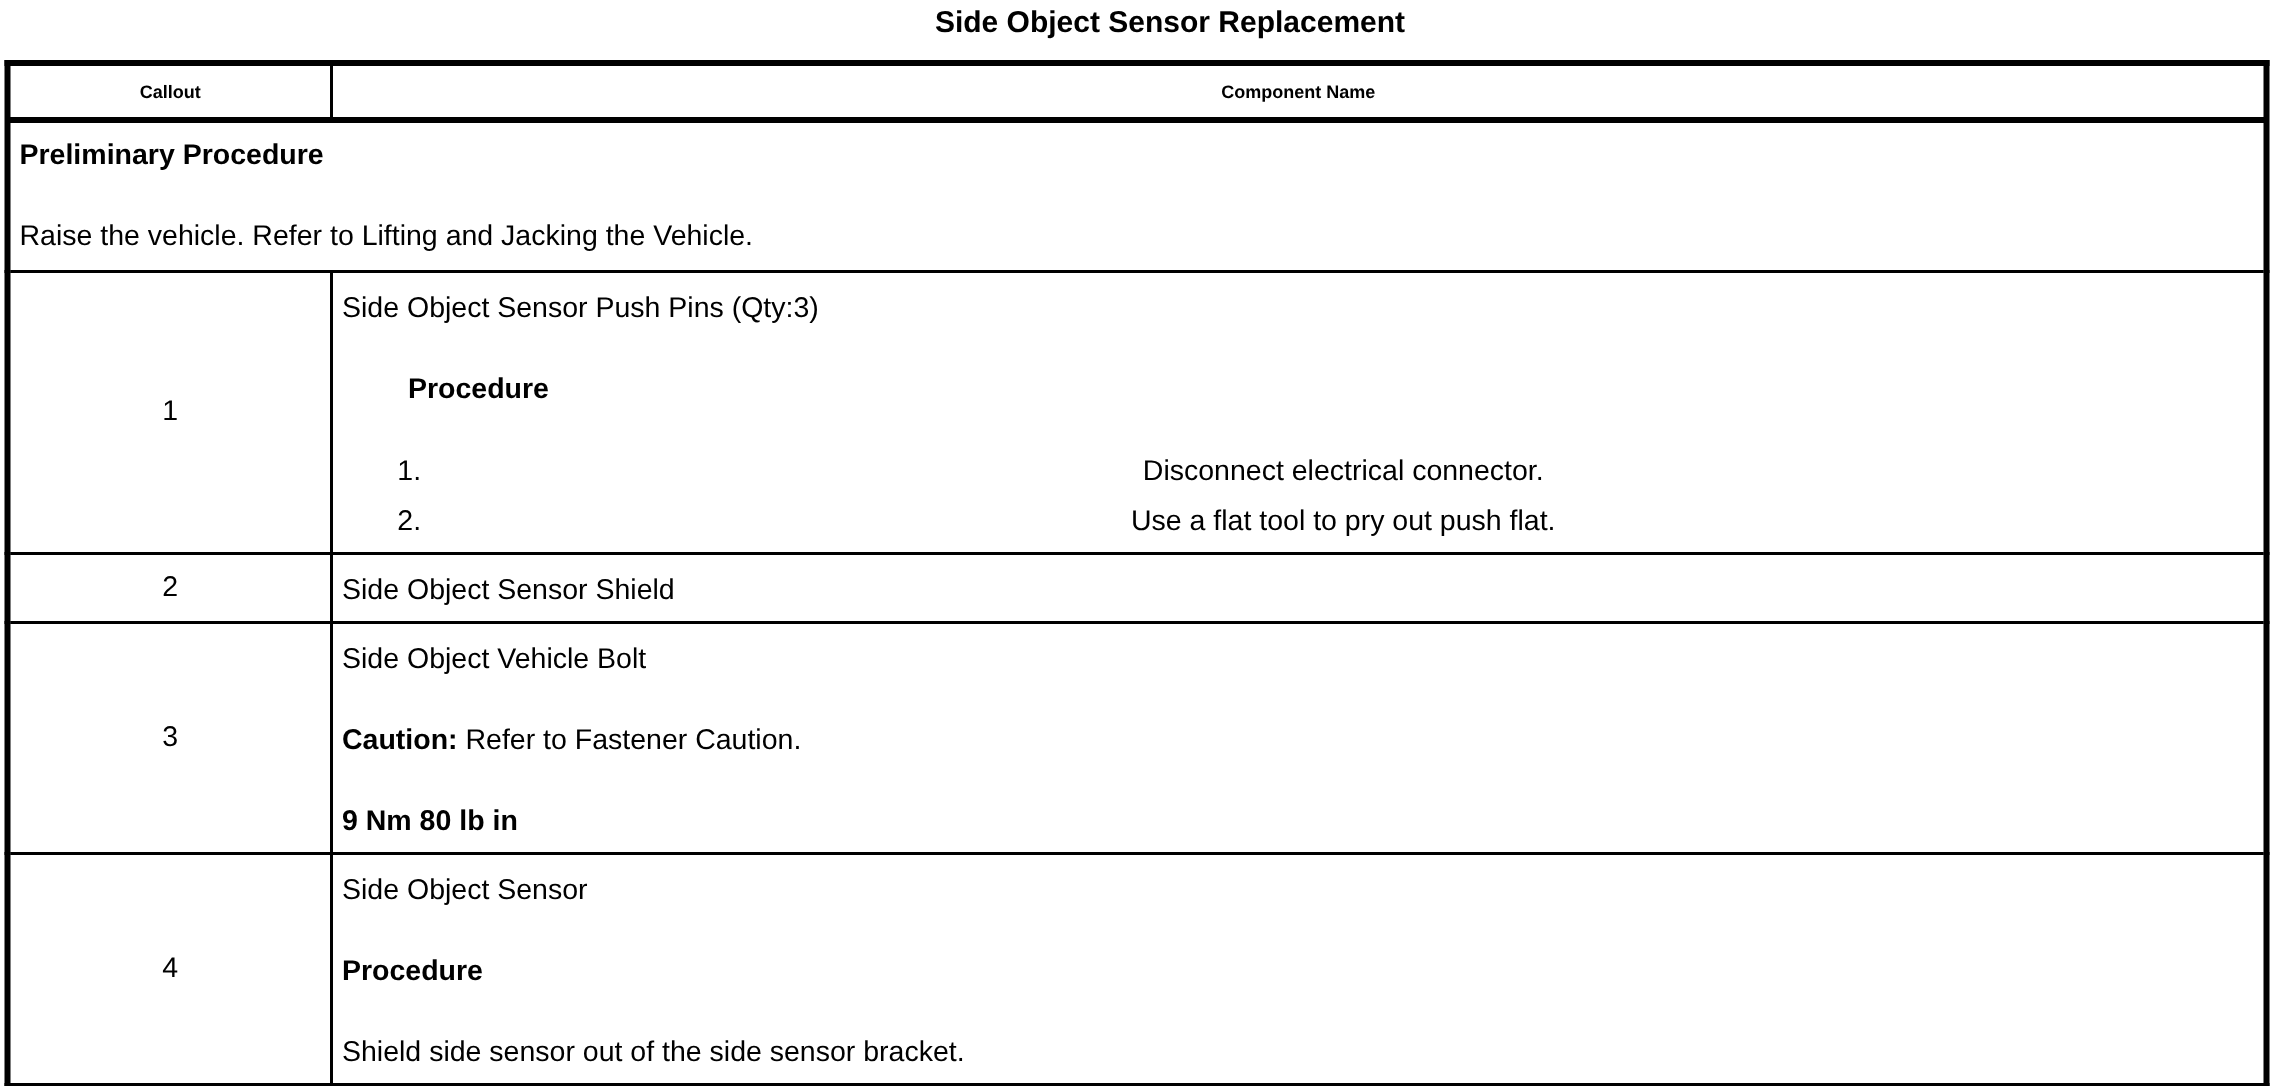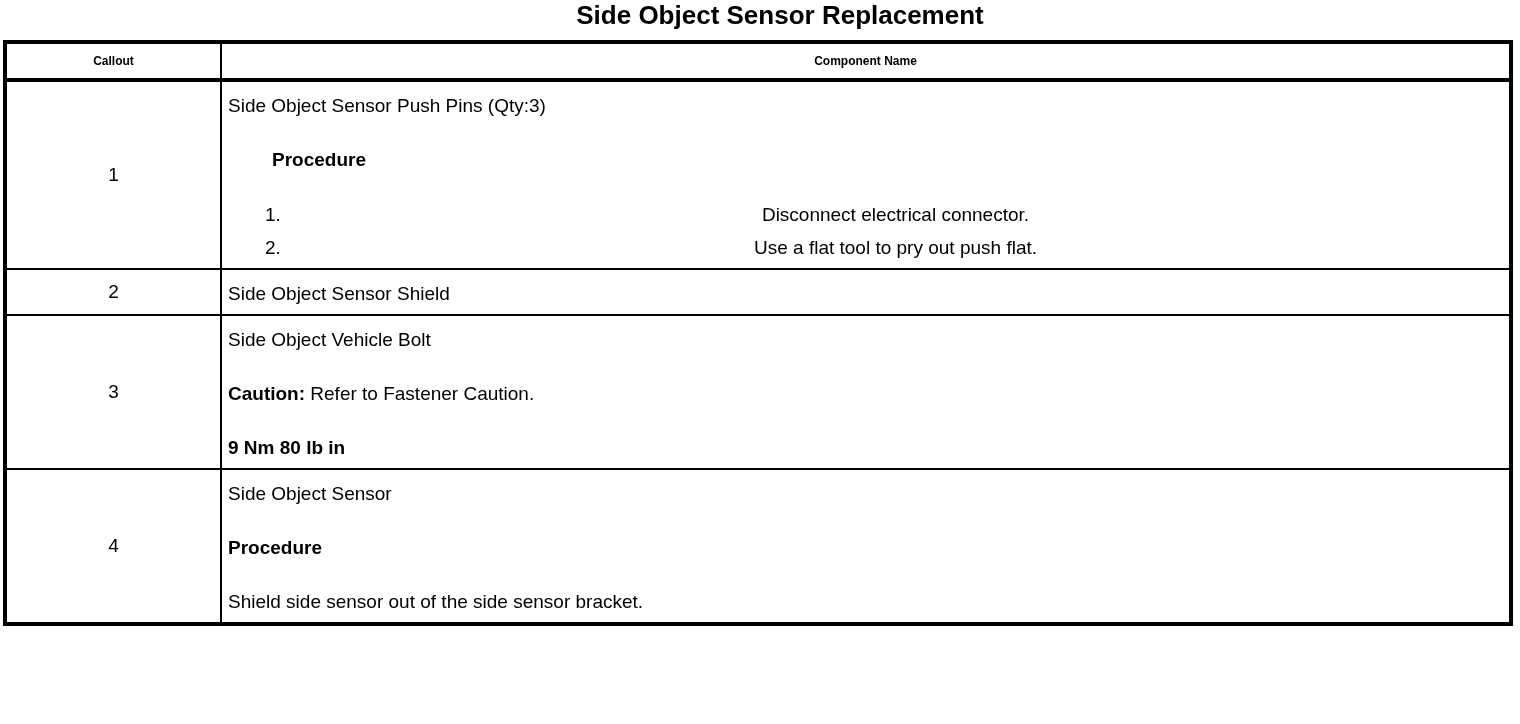--- a/index.html
+++ b/index.html
@@ -4,21 +4,21 @@
 <style>
   * { box-sizing: border-box; }
   html, body {
     margin: 0; padding: 0;
     width: 1520px; height: 724px;
     background: #ffffff;
     color: #000000;
     font-family: "Liberation Sans", sans-serif;
   }
   .page-title {
-    font-size: 26px;
+    font-size: 20px;
     font-weight: bold;
     text-align: center;
     padding-top: 3px;
     line-height: 24px;
     margin-left: 40px;
   }
   table.doc-table {
     border-collapse: collapse;
     table-layout: fixed;
     width: 1510px;
@@ -81,20 +81,26 @@
   <colgroup>
     <col class="col-callout">
     <col class="col-name">
   </colgroup>
   <tbody>
     <tr class="row-header">
       <th>Callout</th>
       <th>Component Name</th>
     </tr>
 
+    <tr class="row-prelim">
+      <td colspan="2" class="prelim-cell">
+        <p class="bold">Preliminary Procedure</p>
+        <p class="gap">Raise the vehicle. Refer to Lifting and Jacking the Vehicle.</p>
+      </td>
+    </tr>
 
     <tr class="row-1">
       <td class="callout-cell">1</td>
       <td class="content-cell">
         <p>Side Object Sensor Push Pins (Qty:3)</p>
         <p class="bold indent gap">Procedure</p>
         <ol class="steps">
           <li>Disconnect electrical connector.</li>
           <li>Use a flat tool to pry out push flat.</li>
         </ol>

